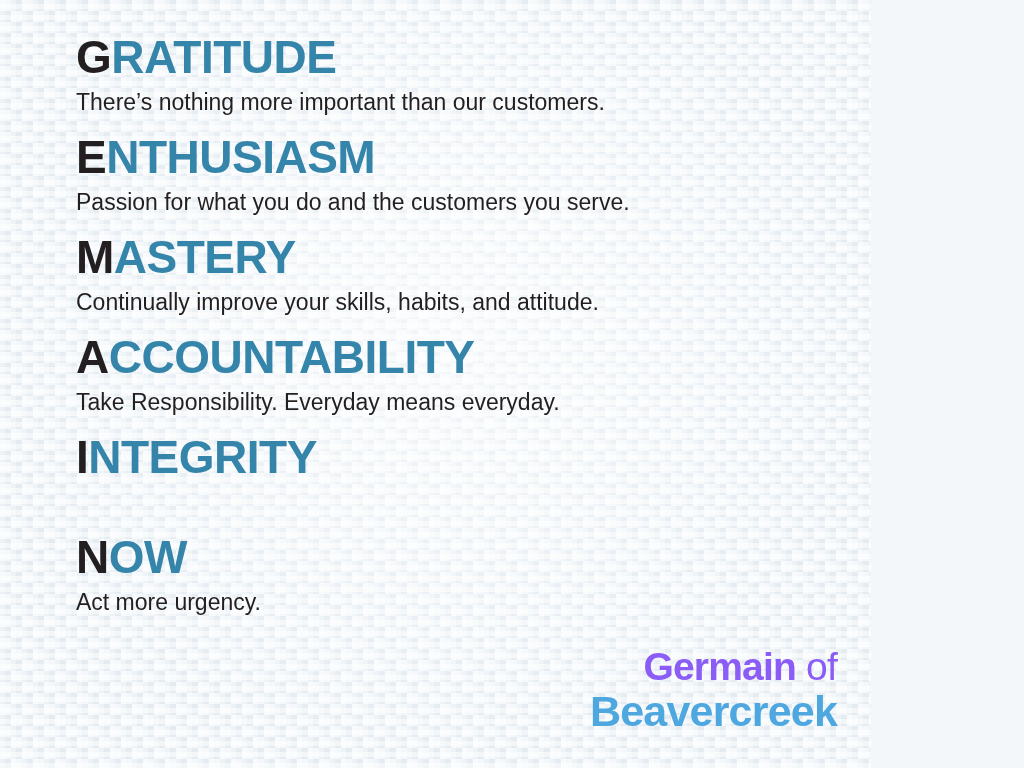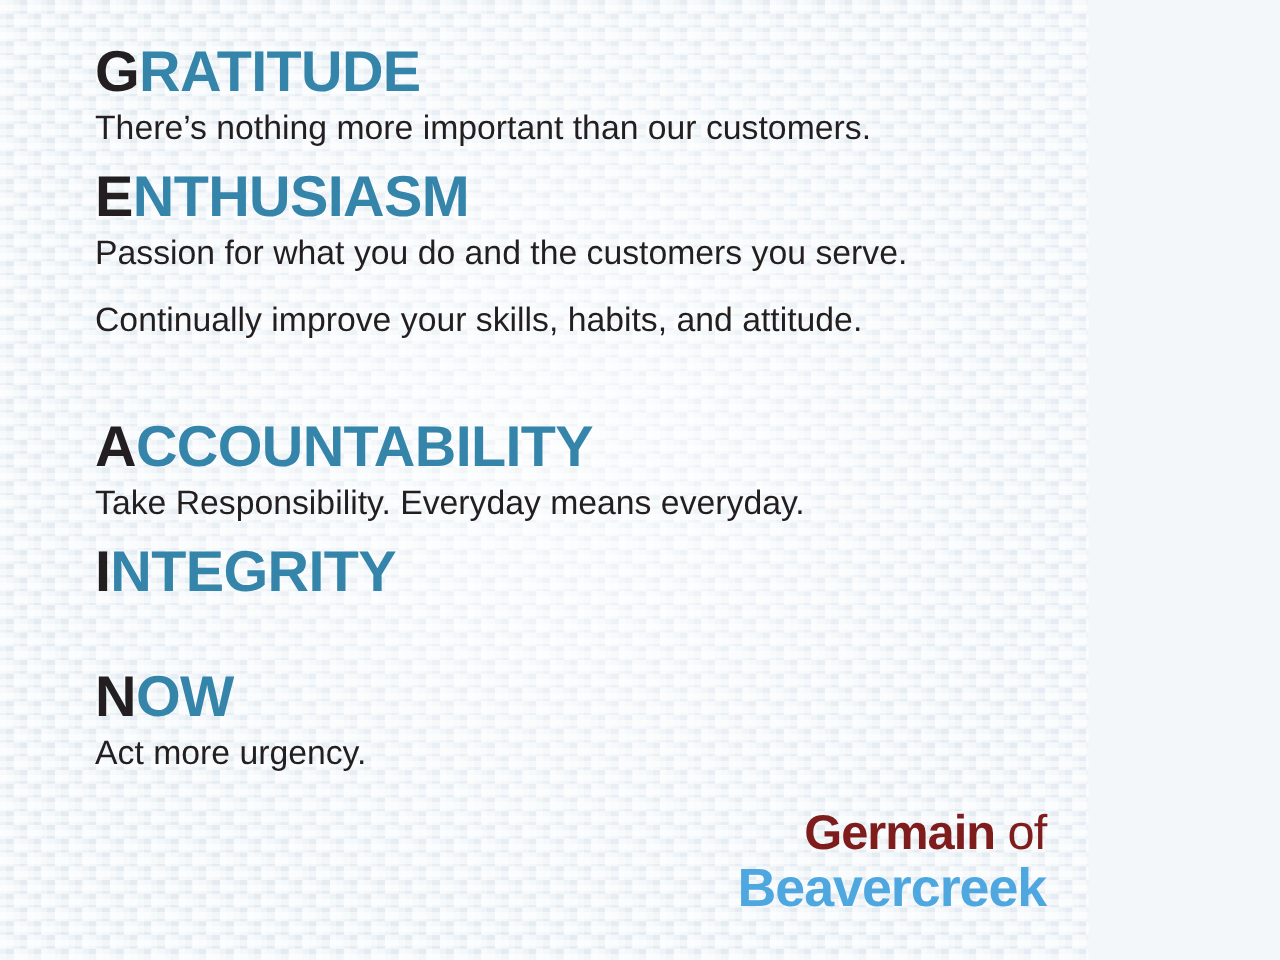--- a/index.html
+++ b/index.html
@@ -74,41 +74,41 @@
     white-space: nowrap;
     margin: 0;
     padding: 0;
   }
   .value-heading .initial {
     color: #231f20;
   }
   .value-desc {
     font-family: "Liberation Sans", sans-serif;
     font-weight: 400;
-    font-size: 27px;
+    font-size: 23px;
     line-height: 30px;
     color: #231f20;
     white-space: nowrap;
     margin: 0;
     padding-top: 7px;
   }
 
   
   #logo {
     position: absolute;
     right: 34px;
     bottom: 34px;
     text-align: right;
     line-height: 1;
   }
   #logo-line-1 {
     font-family: "Liberation Sans", sans-serif;
     font-size: 39px;
     line-height: 42px;
-    color: #7f1d1d;
+    color: #8b5cf6;
     white-space: nowrap;
     letter-spacing: -0.8px;
   }
   #logo-brand {
     font-weight: 700;
   }
   #logo-of {
     font-weight: 400;
   }
   #logo-line-2 {
@@ -138,20 +138,21 @@
       <div class="value-desc">There’s nothing more important than our customers.</div>
     </div>
 
     <div class="value-entry">
       <div class="value-heading"><span class="initial">E</span><span class="rest">NTHUSIASM</span></div>
       <div class="value-desc">Passion for what you do and the customers you serve.</div>
     </div>
 
 
     <div class="value-entry">
+      <div class="value-heading"><span class="initial">M</span><span class="rest">ASTERY</span></div>
       <div class="value-desc">Continually improve your skills, habits, and attitude.</div>
     </div>
 
     <div class="value-entry">
       <div class="value-heading"><span class="initial">A</span><span class="rest">CCOUNTABILITY</span></div>
       <div class="value-desc">Take Responsibility. Everyday means everyday.</div>
     </div>
 
     <div class="value-entry">
       <div class="value-heading"><span class="initial">I</span><span class="rest">NTEGRITY</span></div>

